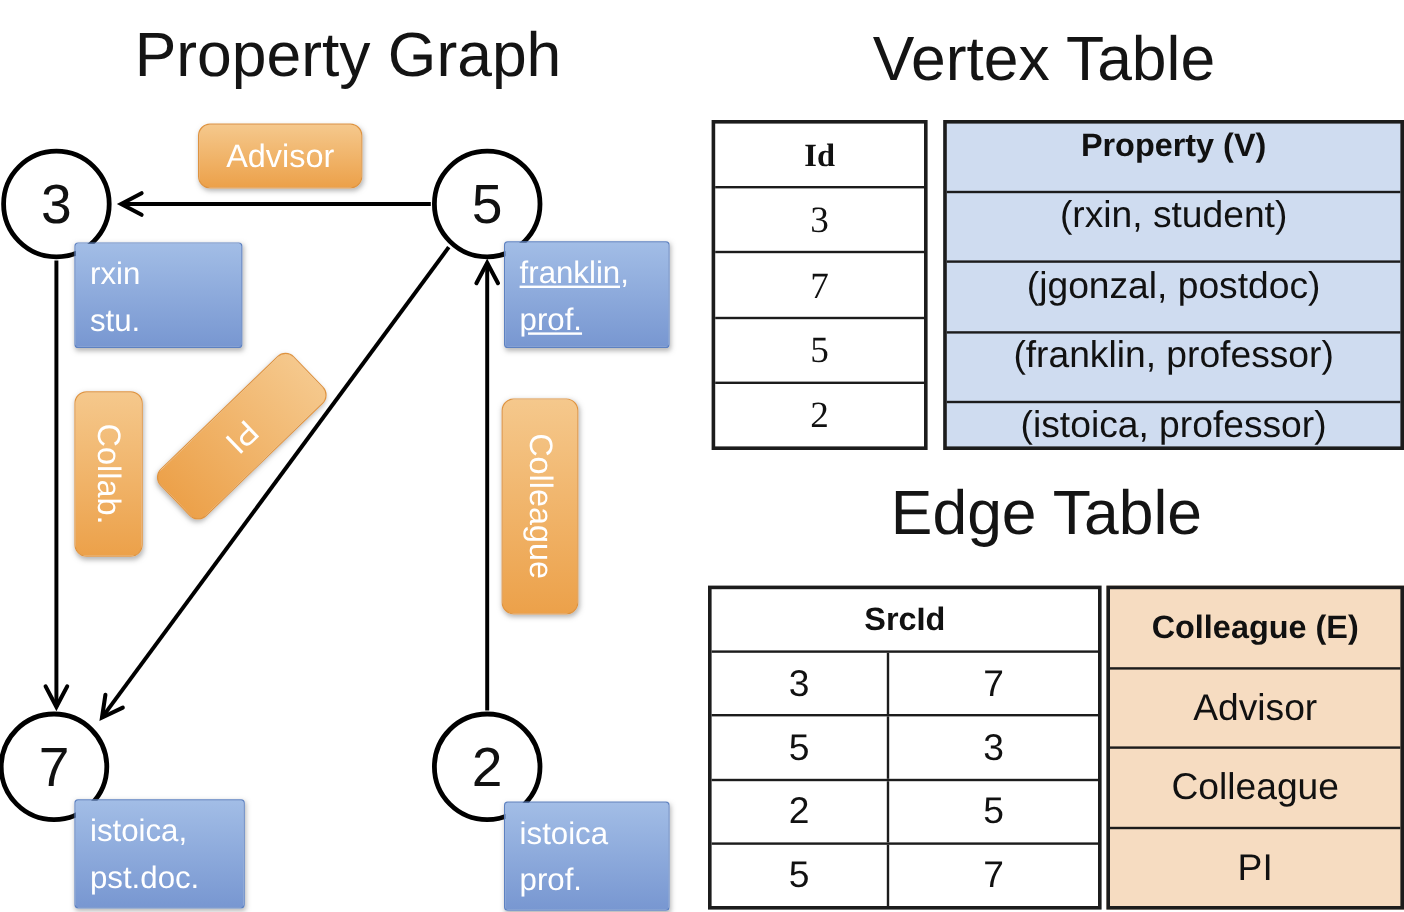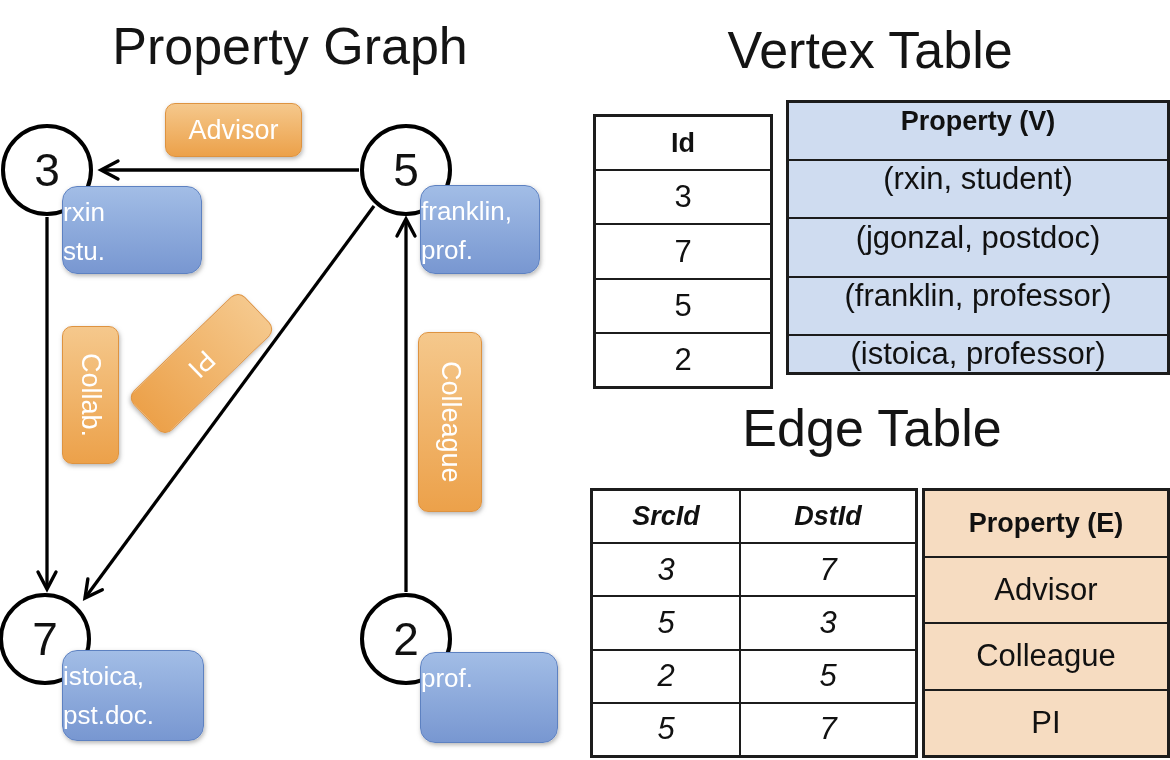--- a/index.html
+++ b/index.html
@@ -24,34 +24,35 @@
     border:1.5px solid #de9340;border-radius:10px;
     color:#fff;display:flex;align-items:center;justify-content:center;
     font-size:27px;box-shadow:1px 2px 4px rgba(110,110,110,.5);
   }
   .vtext{writing-mode:vertical-rl;}
   .pi-rot{transform:rotate(46deg);}
   
   .bbox{
     position:absolute;z-index:3;box-sizing:border-box;
     background:linear-gradient(180deg,#a2bde6 0%,#7897d1 100%);
-    border:1.5px solid #5d81c1;border-radius:15px;
-    color:#fff;font-size:26px;line-height:39px;padding:6px 0 0 0;
+    border:1.5px solid #5d81c1;border-radius:3px;
+    color:#fff;font-size:26px;line-height:39px;padding:6px 0 0 12px;
     box-shadow:1px 2px 4px rgba(110,110,110,.5);
+    margin-top:16px;
   }
   
   .subtable{
     position:absolute;box-sizing:border-box;border:3px solid #1c1c1c;
     display:flex;flex-direction:column;background:#fff;
   }
   .trow{flex:1;display:flex;align-items:center;justify-content:center;
     border-top:2px solid #1c1c1c;font-size:31px;font-weight:300;color:#111;}
   .trow.first{border-top:none;}
   .trow.hdr{font-weight:bold;font-size:27px;}
-  .tcell{height:100%;display:flex;align-items:center;justify-content:center;font-style:italic;}
+  .tcell{height:100%;display:flex;align-items:center;justify-content:center;}
   .tcell.c2{border-left:2px solid #1c1c1c;}
   .fill-vprop{background:#cfdcf0;}
   .fill-eprop{background:#f6dcc1;}
 </style>
 </head>
 <body>
 
 <div id="stage">
 
   <div class="big-title" style="left:70px;top:16px;width:440px;">Property Graph</div>
@@ -85,69 +86,69 @@
 
   <div class="obox" style="left:165px;top:103px;width:137px;height:54px;">Advisor</div>
   <div class="obox vtext" style="left:62px;top:326px;width:57px;height:138px;">Collab.</div>
   <div class="obox vtext pi-rot" style="left:174px;top:286px;width:55px;height:155px;">PI</div>
   <div class="obox vtext" style="left:418px;top:332px;width:64px;height:180px;">Colleague</div>
 
   <div class="bbox" style="left:62px;top:186px;width:140px;height:88px;">
     <div>rxin</div>
     <div>stu.</div>
   </div>
-  <div class="bbox" style="left:420px;top:185px;width:120px;height:89px;">
+  <div class="bbox" style="left:420px;top:185px;width:138px;height:89px;text-decoration:underline;">
     <div>franklin,</div>
     <div>prof.</div>
   </div>
   <div class="bbox" style="left:62px;top:650px;width:142px;height:91px;">
     <div>istoica,</div>
     <div>pst.doc.</div>
   </div>
   <div class="bbox" style="left:420px;top:652px;width:138px;height:91px;">
+    <div>istoica</div>
     <div>prof.</div>
   </div>
 
-  <div class="subtable" style="left:593px;top:114px;width:180px;height:275px;">
+  <div class="subtable" style="left:593px;top:100px;width:180px;height:275px;font-family:Liberation Serif, serif;">
     <div class="trow first hdr">Id</div>
     <div class="trow">3</div>
     <div class="trow">7</div>
     <div class="trow">5</div>
     <div class="trow">2</div>
   </div>
   <div class="subtable fill-vprop" style="left:786px;top:100px;width:384px;height:275px;gap:20px;">
     <div class="trow first hdr">Property (V)</div>
     <div class="trow">(rxin, student)</div>
     <div class="trow">(jgonzal, postdoc)</div>
     <div class="trow">(franklin, professor)</div>
     <div class="trow">(istoica, professor)</div>
   </div>
 
   <div class="subtable" style="left:590px;top:488px;width:328px;height:270px;">
     <div class="trow first hdr">
       <div class="tcell" style="flex:0 0 146px;">SrcId</div>
-      <div class="tcell c2" style="flex:1;">DstId</div>
     </div>
     <div class="trow">
       <div class="tcell" style="flex:0 0 146px;">3</div>
       <div class="tcell c2" style="flex:1;">7</div>
     </div>
     <div class="trow">
       <div class="tcell" style="flex:0 0 146px;">5</div>
       <div class="tcell c2" style="flex:1;">3</div>
     </div>
     <div class="trow">
       <div class="tcell" style="flex:0 0 146px;">2</div>
       <div class="tcell c2" style="flex:1;">5</div>
     </div>
     <div class="trow">
       <div class="tcell" style="flex:0 0 146px;">5</div>
       <div class="tcell c2" style="flex:1;">7</div>
     </div>
   </div>
   <div class="subtable fill-eprop" style="left:922px;top:488px;width:248px;height:270px;">
-    <div class="trow first hdr">Property (E)</div>
+    <div class="trow first hdr">Colleague (E)</div>
     <div class="trow">Advisor</div>
     <div class="trow">Colleague</div>
     <div class="trow">PI</div>
   </div>
 
 </div>
 
 </body></html>

